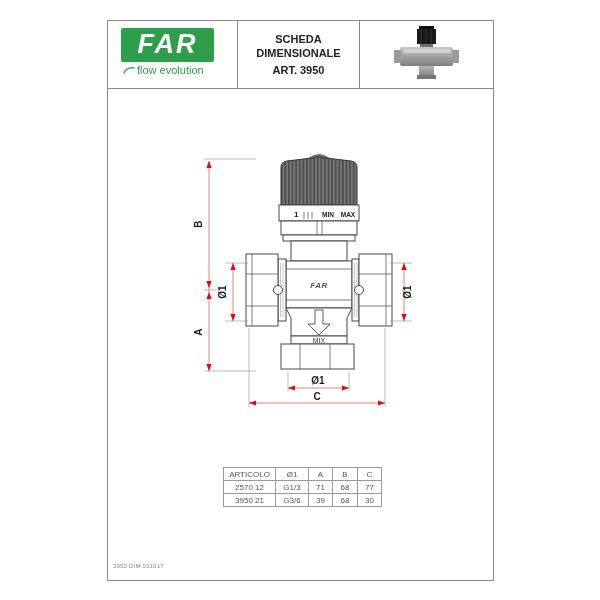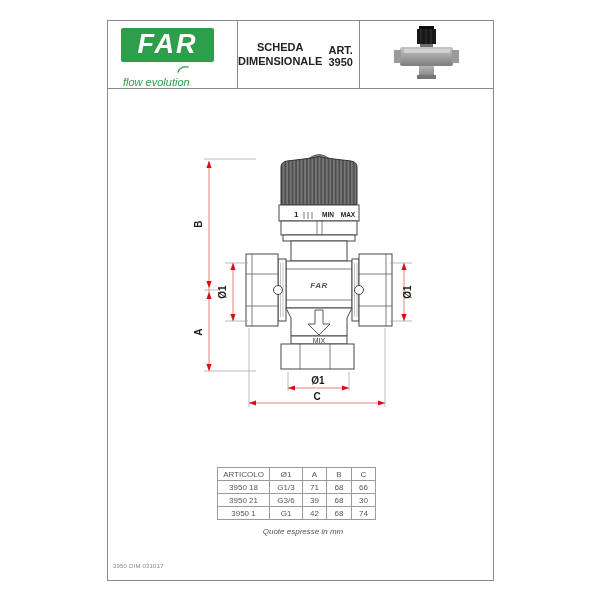--- a/index.html
+++ b/index.html
@@ -3,32 +3,32 @@
 <meta charset="utf-8">
 <style>
   html,body{margin:0;padding:0;}
   body{width:600px;height:600px;background:#ffffff;font-family:"Liberation Sans",sans-serif;}
   .page{position:relative;width:600px;height:600px;background:#fff;overflow:hidden;}
   .sheet{position:absolute;left:107px;top:20px;width:385px;height:559px;border:1px solid #8a8a8a;background:#fff;}
   
   .hdr{position:absolute;left:0;top:0;width:385px;height:67px;border-bottom:1px solid #8a8a8a;display:flex;}
   .hcell{height:67px;box-sizing:border-box;position:relative;}
   .c1{width:130px;border-right:1px solid #8a8a8a;}
-  .c2{width:122px;border-right:1px solid #8a8a8a;display:flex;flex-direction:row;align-items:center;justify-content:center;}
+  .c2{width:122px;border-right:1px solid #8a8a8a;display:flex;flex-direction:column;align-items:center;justify-content:center;}
   .c3{width:133px;}
   .logo-box{position:absolute;left:13px;top:7px;width:93px;height:34px;background:#2E9E4B;border-radius:2px;
             color:#fff;font-weight:bold;font-style:italic;font-size:27px;letter-spacing:2px;
             text-align:center;line-height:33px;}
-  .tagline{position:absolute;left:15px;top:43px;color:#2E9E4B;font-style:italic;font-size:11px;white-space:nowrap;display:flex;align-items:flex-end;gap:1px;flex-direction:column;}
+  .tagline{position:absolute;left:15px;top:43px;color:#2E9E4B;font-size:11px;white-space:nowrap;display:flex;align-items:flex-end;gap:1px;}
   .title{font-weight:bold;font-size:11px;color:#222;text-align:center;line-height:1.25;}
   .article{font-weight:bold;font-size:11px;color:#222;margin-top:3px;text-align:center;}
   
   .drawing{position:absolute;left:0;top:67px;width:385px;height:360px;}
   
-  table.dims{position:absolute;left:109px;top:446px;border-collapse:collapse;font-size:8px;color:#555;}
+  table.dims{position:absolute;left:115px;top:446px;border-collapse:collapse;font-size:8px;color:#555;}
   table.dims td,table.dims th{border:1px solid #9a9a9a;font-weight:normal;text-align:center;height:12px;padding:0 2px;}
   col.w1{width:52px;} col.w2{width:33px;} col.w3{width:24px;} col.w4{width:25px;} col.w5{width:24px;}
   .caption{position:absolute;left:90px;top:506px;width:210px;text-align:center;font-style:italic;font-size:8px;color:#555;}
   .doccode{position:absolute;left:5px;top:542px;font-size:6px;color:#888;letter-spacing:0.2px;}
   svg text{font-family:"Liberation Sans",sans-serif;}
 </style>
 </head>
 <body>
 
 <div class="page">
@@ -205,39 +205,31 @@
         </colgroup>
       <tbody>
           <tr>
         <th>ARTICOLO</th>
         <th>Ø1</th>
         <th>A</th>
         <th>B</th>
         <th>C</th>
       </tr>
       <tr>
-        <td>3950 18</td>
+        <td>2570 12</td>
         <td>G1/3</td>
         <td>71</td>
         <td>68</td>
-        <td>66</td>
+        <td>77</td>
       </tr>
       <tr>
         <td>3950 21</td>
         <td>G3/6</td>
         <td>39</td>
         <td>68</td>
         <td>30</td>
       </tr>
-      <tr>
-        <td>3950 1</td>
-        <td>G1</td>
-        <td>42</td>
-        <td>68</td>
-        <td>74</td>
-      </tr>
     </tbody>
       </table>
 
-    <div class="caption">Quote espresse in mm</div>
     <div class="doccode">3950 DIM 031017</div>
   </div>
 </div>
 
 </body></html>

